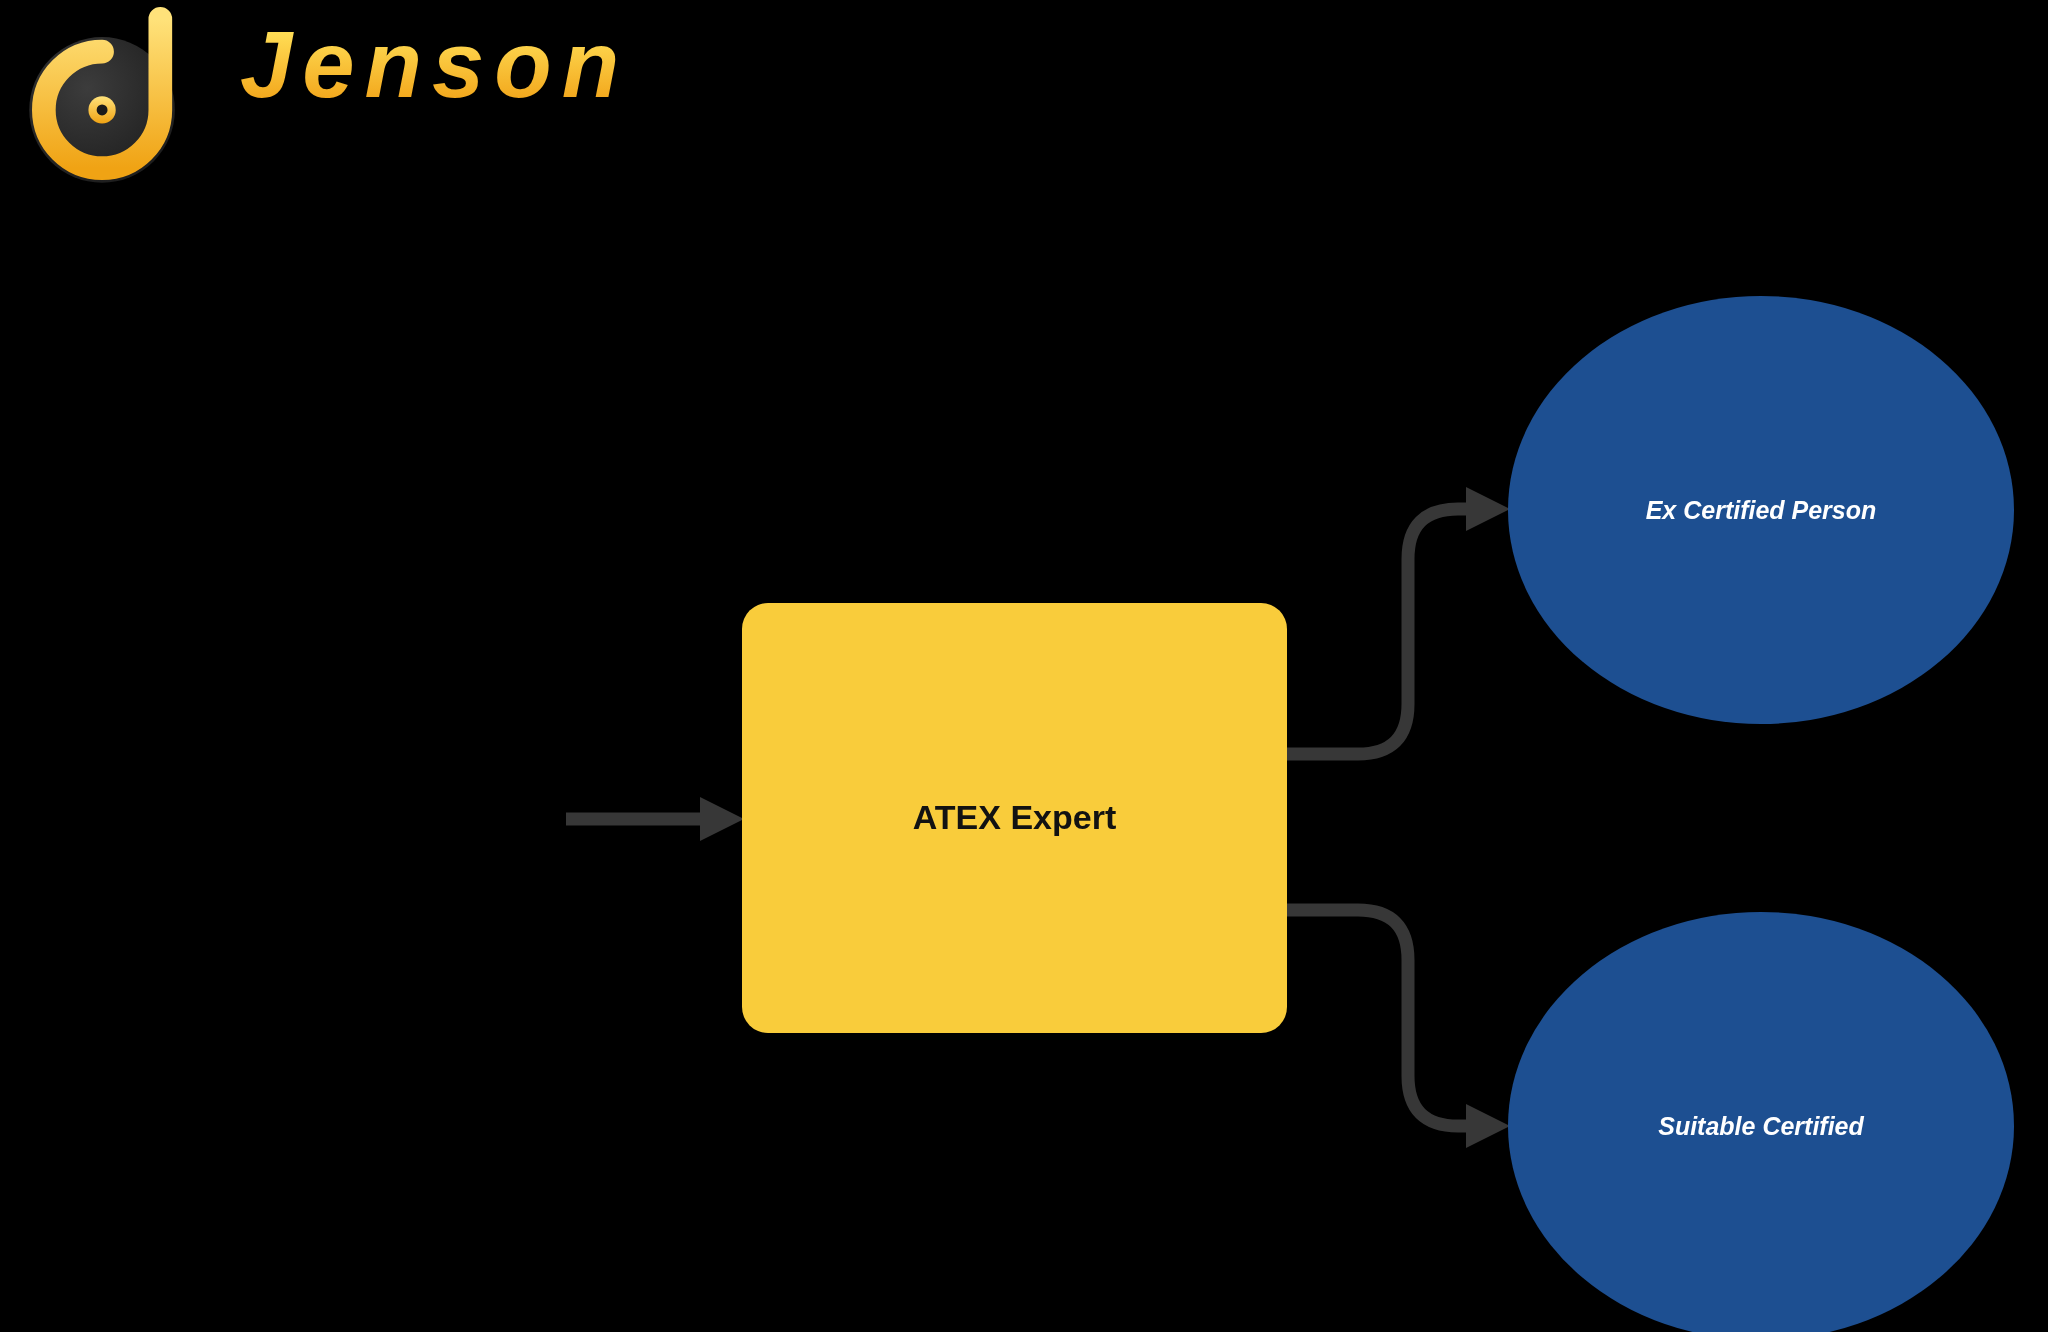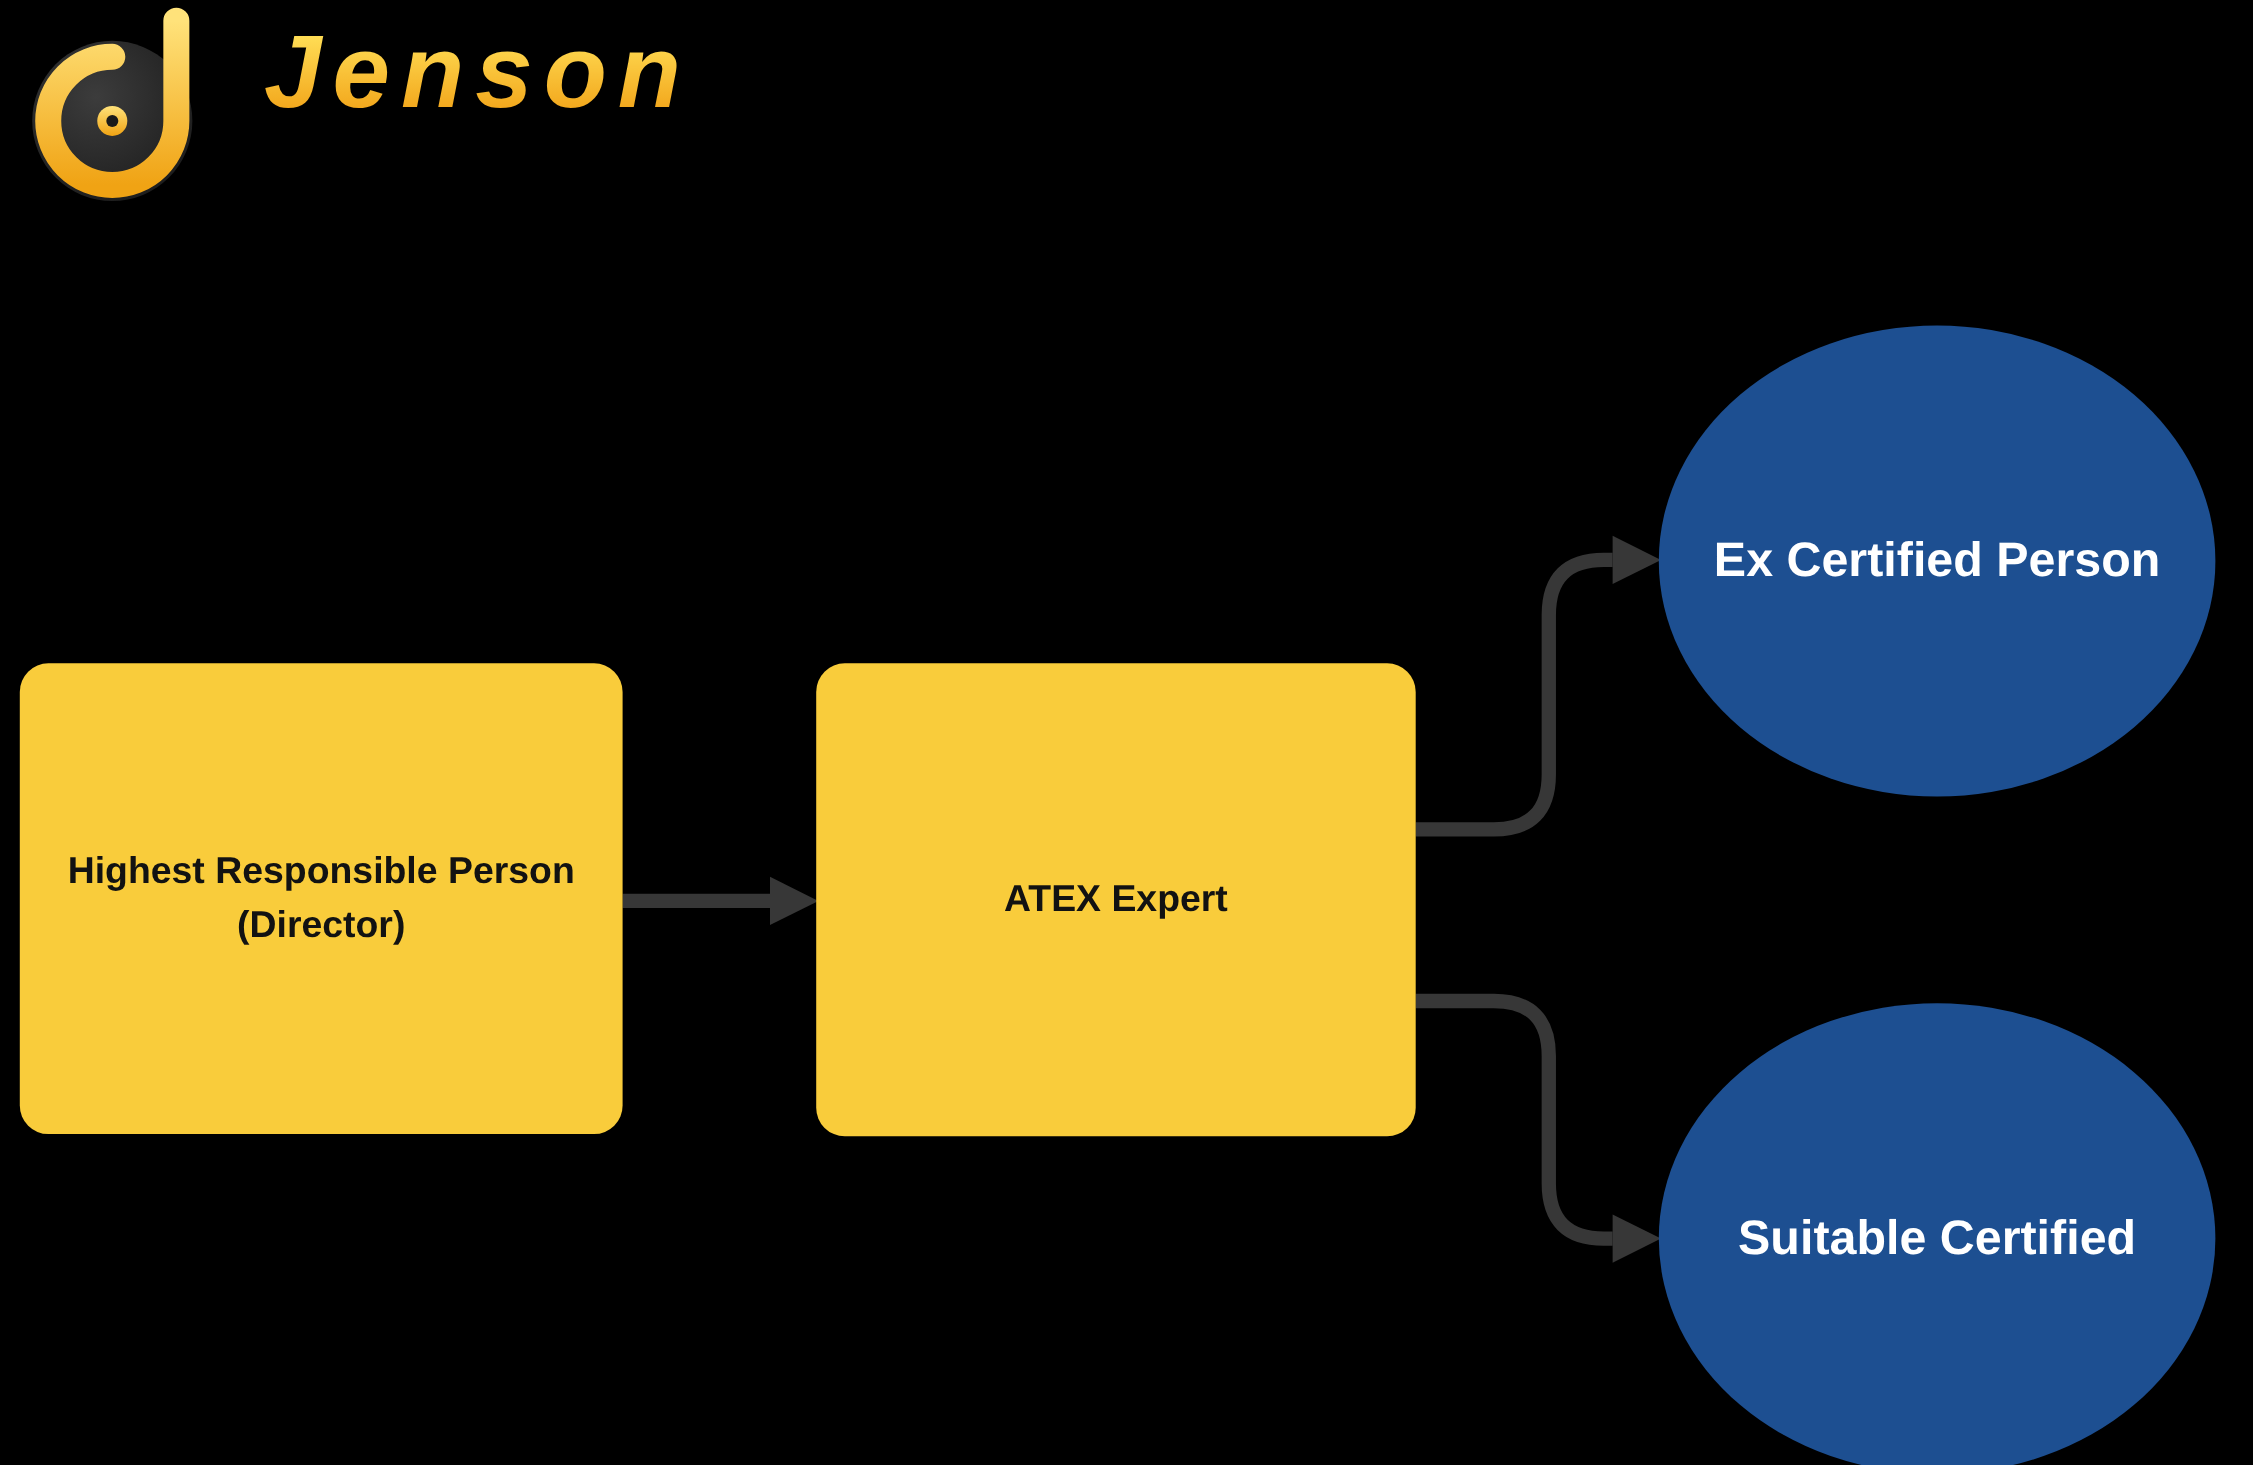--- a/index.html
+++ b/index.html
@@ -40,21 +40,21 @@
     color:var(--node-text-dark,#121212);
     font-weight:700; font-size:34px; line-height:1.45;
   }
   .node-blue {
     position:absolute;
     background:var(--node-blue,#1D4F91);
     border-radius:50%;
     display:flex; align-items:center; justify-content:center;
     text-align:center;
     color:var(--node-text-light,#fff);
-    font-weight:700; font-size:44px;
+    font-weight:700; font-size:25px;font-style:italic;
   }
   #node-director { left:18px;  top:603px; width:548px; height:428px; }
   #node-atex     { left:742px; top:603px; width:545px; height:430px;align-items:center; }
   #node-ex       { left:1508px; top:296px; width:506px; height:428px; }
   #node-suitable { left:1508px; top:912px; width:506px; height:428px; }
 
   
   .connector-layer { position:absolute; left:0; top:0; width:2048px; height:1332px; pointer-events:none; }
   .conn { fill:none; stroke:var(--connector,#373737); stroke-width:13; stroke-linejoin:round; }
   .head { fill:var(--connector,#373737); stroke:none; }
@@ -89,24 +89,20 @@
     <path class="conn" d="M 566 819 L 700 819"></path>
     <polygon class="head" points="700,797 700,841 744,819"></polygon>
 
     <path class="conn" d="M 1287 754 L 1358 754 Q 1408 754 1408 704 L 1408 559 Q 1408 509 1458 509 L 1466 509"></path>
     <polygon class="head" points="1466,487 1466,531 1510,509"></polygon>
 
     <path class="conn" d="M 1287 910 L 1358 910 Q 1408 910 1408 960 L 1408 1076 Q 1408 1126 1458 1126 L 1466 1126"></path>
     <polygon class="head" points="1466,1104 1466,1148 1510,1126"></polygon>
   </svg>
 
-  <div class="node-yellow" id="node-director">
-    <div>Highest Responsible Person</div>
-    <div>(Director)</div>
-  </div>
 
   <div class="node-yellow" id="node-atex">
     <div>ATEX Expert</div>
   </div>
 
   <div class="node-blue" id="node-ex">
     <div>Ex Certified Person</div>
   </div>
 
   <div class="node-blue" id="node-suitable">

